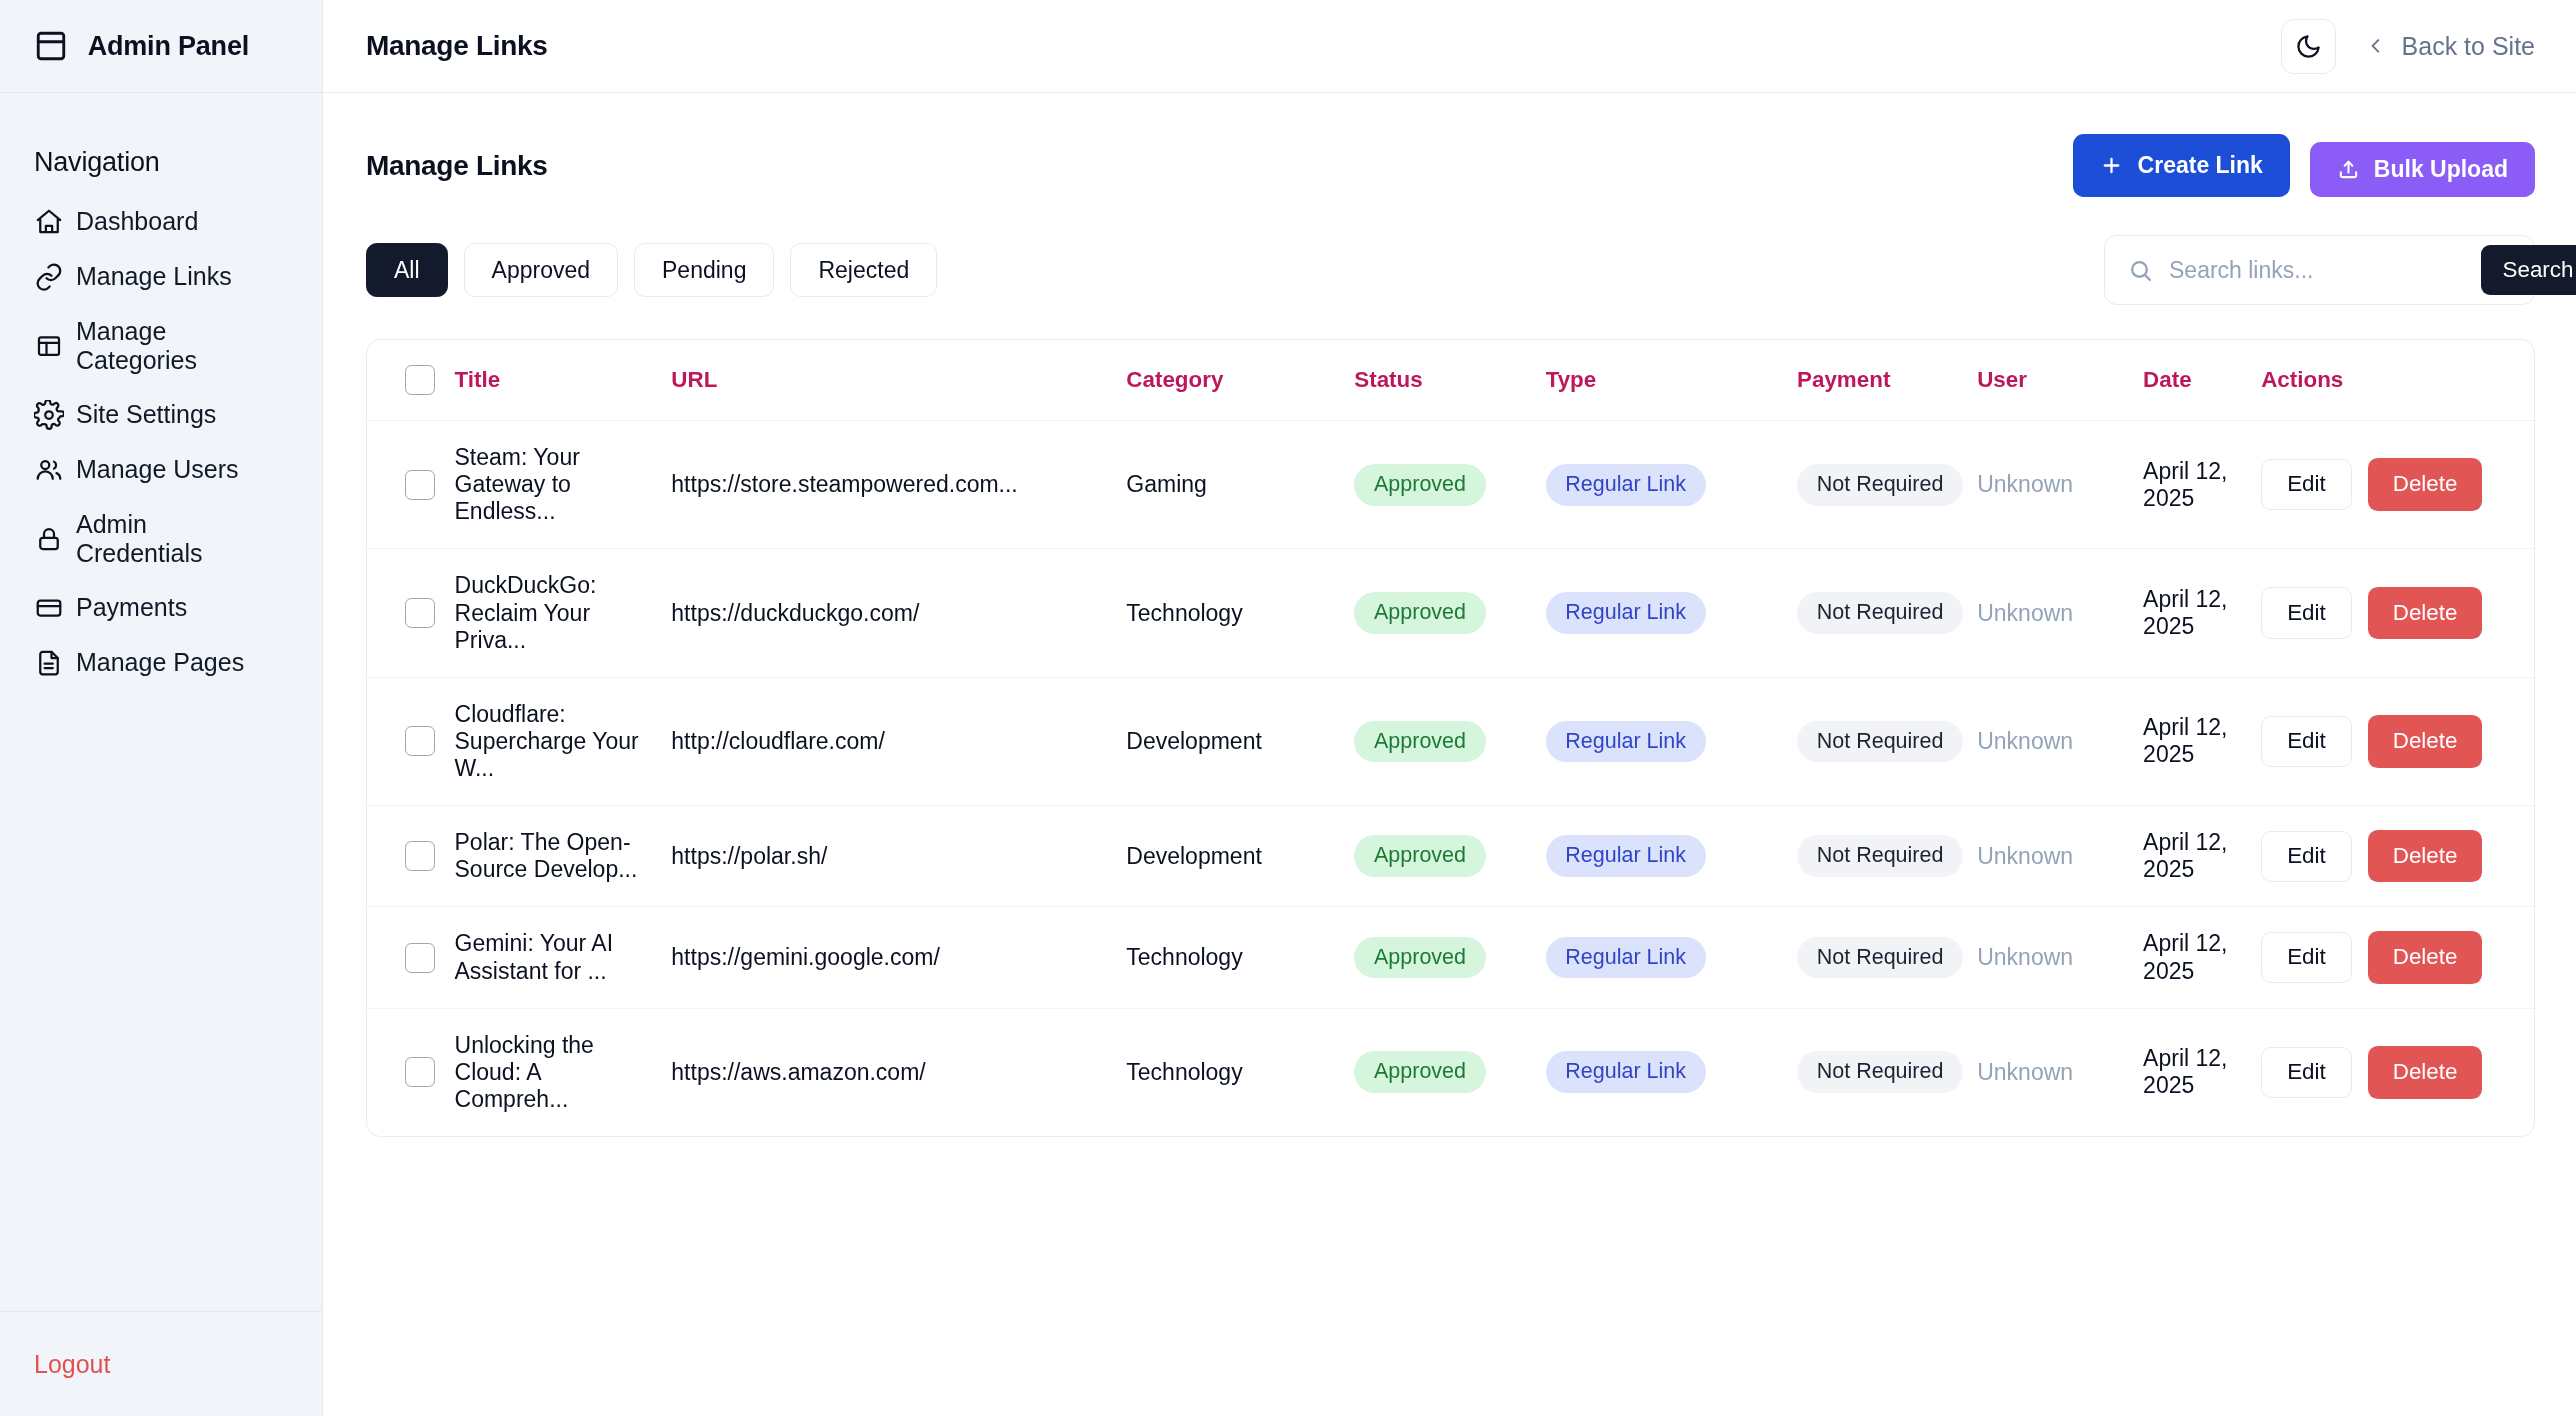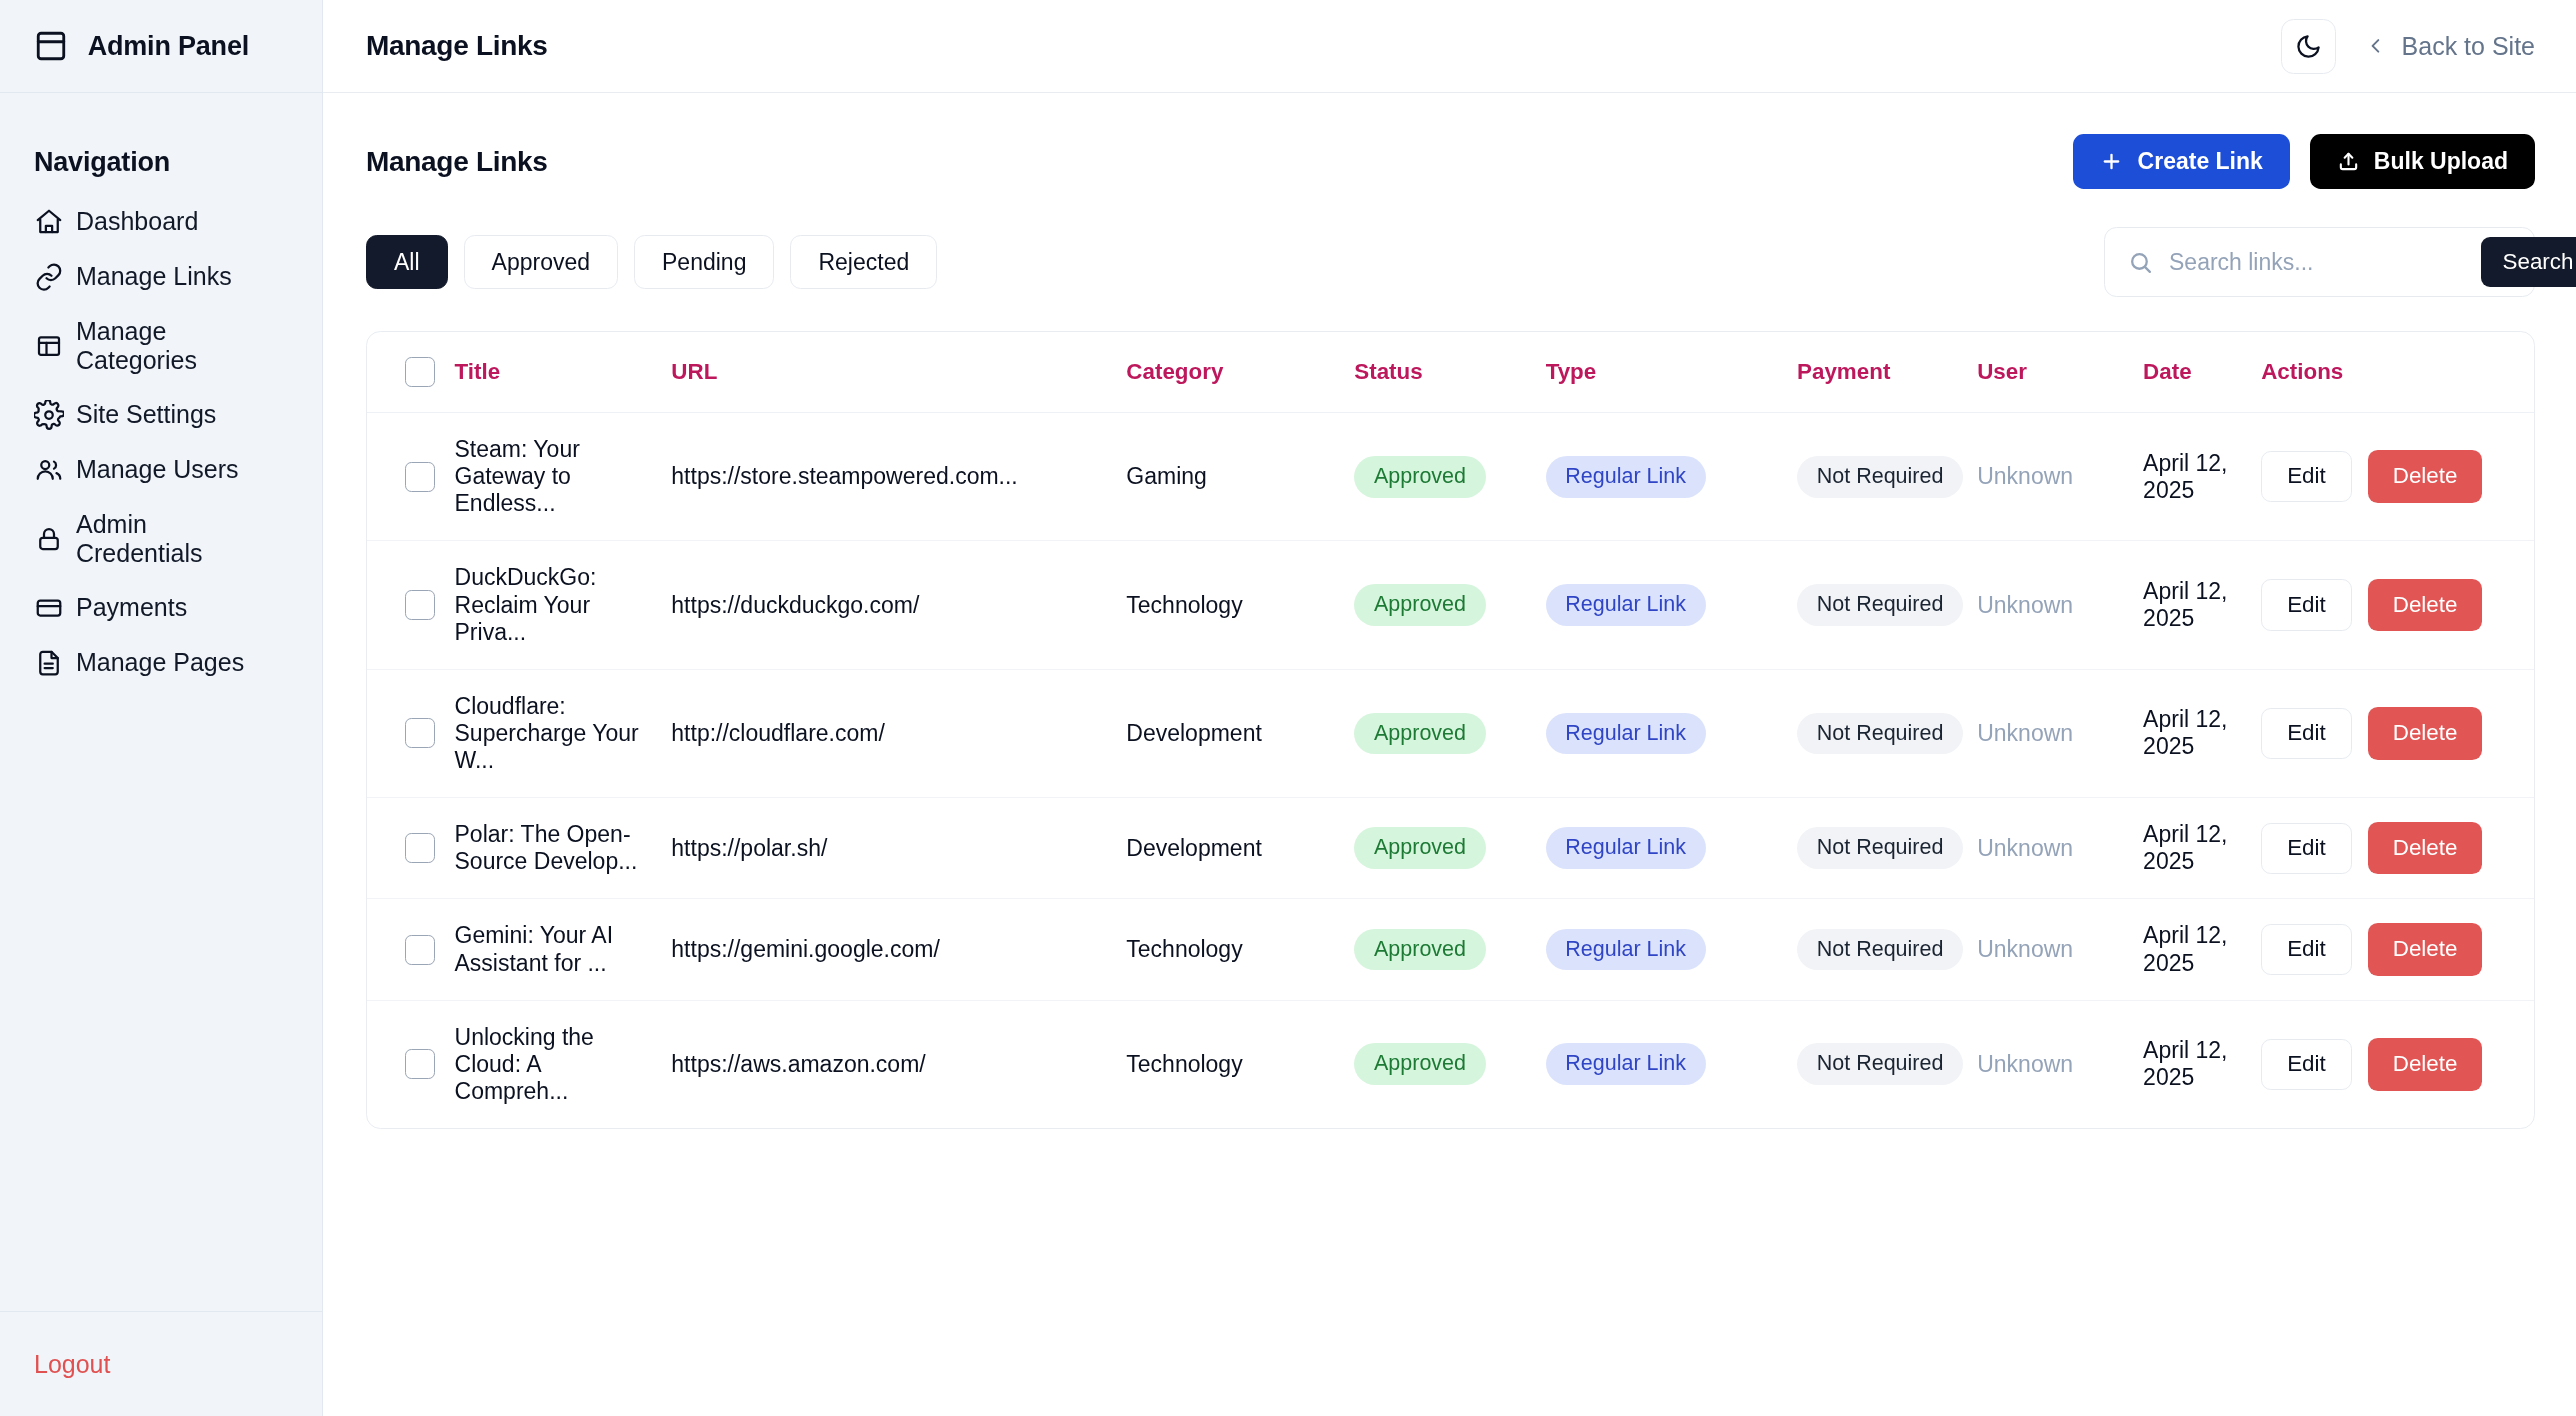--- a/index.html
+++ b/index.html
@@ -22,21 +22,21 @@
   .brand {
     height: 93px; min-height: 93px;
     display: flex; align-items: center; gap: 19.7px;
     padding: 0 0 0 34px;
     border-bottom: 1.8px solid #e2e8f0;
   }
   .brand-icon { width: 34px; height: 34px; display: block; color: #0b1120; }
   .brand-title { font-size: 27px; font-weight: 700; color: #0b1120; letter-spacing: -0.2px; }
 
   .nav-heading {
-    font-size: 27px; font-weight: 700; color: #0b1120;
+    font-size: 27px; font-weight: 400; color: #0b1120;
     padding: 54px 0 0 34px; letter-spacing: -0.2px;
   }
   .nav-list { padding: 16px 19.7px 0 19.7px; }
   .nav-item {
     display: flex; align-items: center; gap: 12px;
     padding: 12.5px 14.3px; border-radius: 10.7px;
     cursor: pointer; min-height: 55px;
   }
   .nav-ico { width: 30px; min-width: 30px; height: 30px; display:block; color:#0b1120; }
   .nav-label {
@@ -74,21 +74,21 @@
   .page-head { display: flex; align-items: center; justify-content: space-between; }
   .page-title { font-size: 28px; font-weight: 700; color: #0b1120; letter-spacing: -0.3px; }
   .head-actions { display: flex; gap: 19.7px; }
   .btn {
     display: inline-flex; align-items: center; gap: 14.3px;
     font-size: 23px; font-weight: 600; color: #fff;
     border: none; border-radius: 10.7px; padding: 16px 27px; cursor: pointer;
     font-family: inherit; line-height: 1;
   }
   .btn-green { background: #1d4ed8; }
-  .btn-blue  { background: #000000; }
+  .btn-blue  { background: #8b5cf6; margin-top: 8px; }
   .btn svg { width: 23px; height: 23px; display:block; }
 
   .filters-row {
     display: flex; align-items: center; justify-content: space-between;
     margin-top: 38px;
   }
   .chips { display: flex; gap: 16px; }
   .chip {
     font-size: 23px; color: #0b1120; background: #fff;
     border: 1.8px solid #e7ebf0; border-radius: 10.7px;

